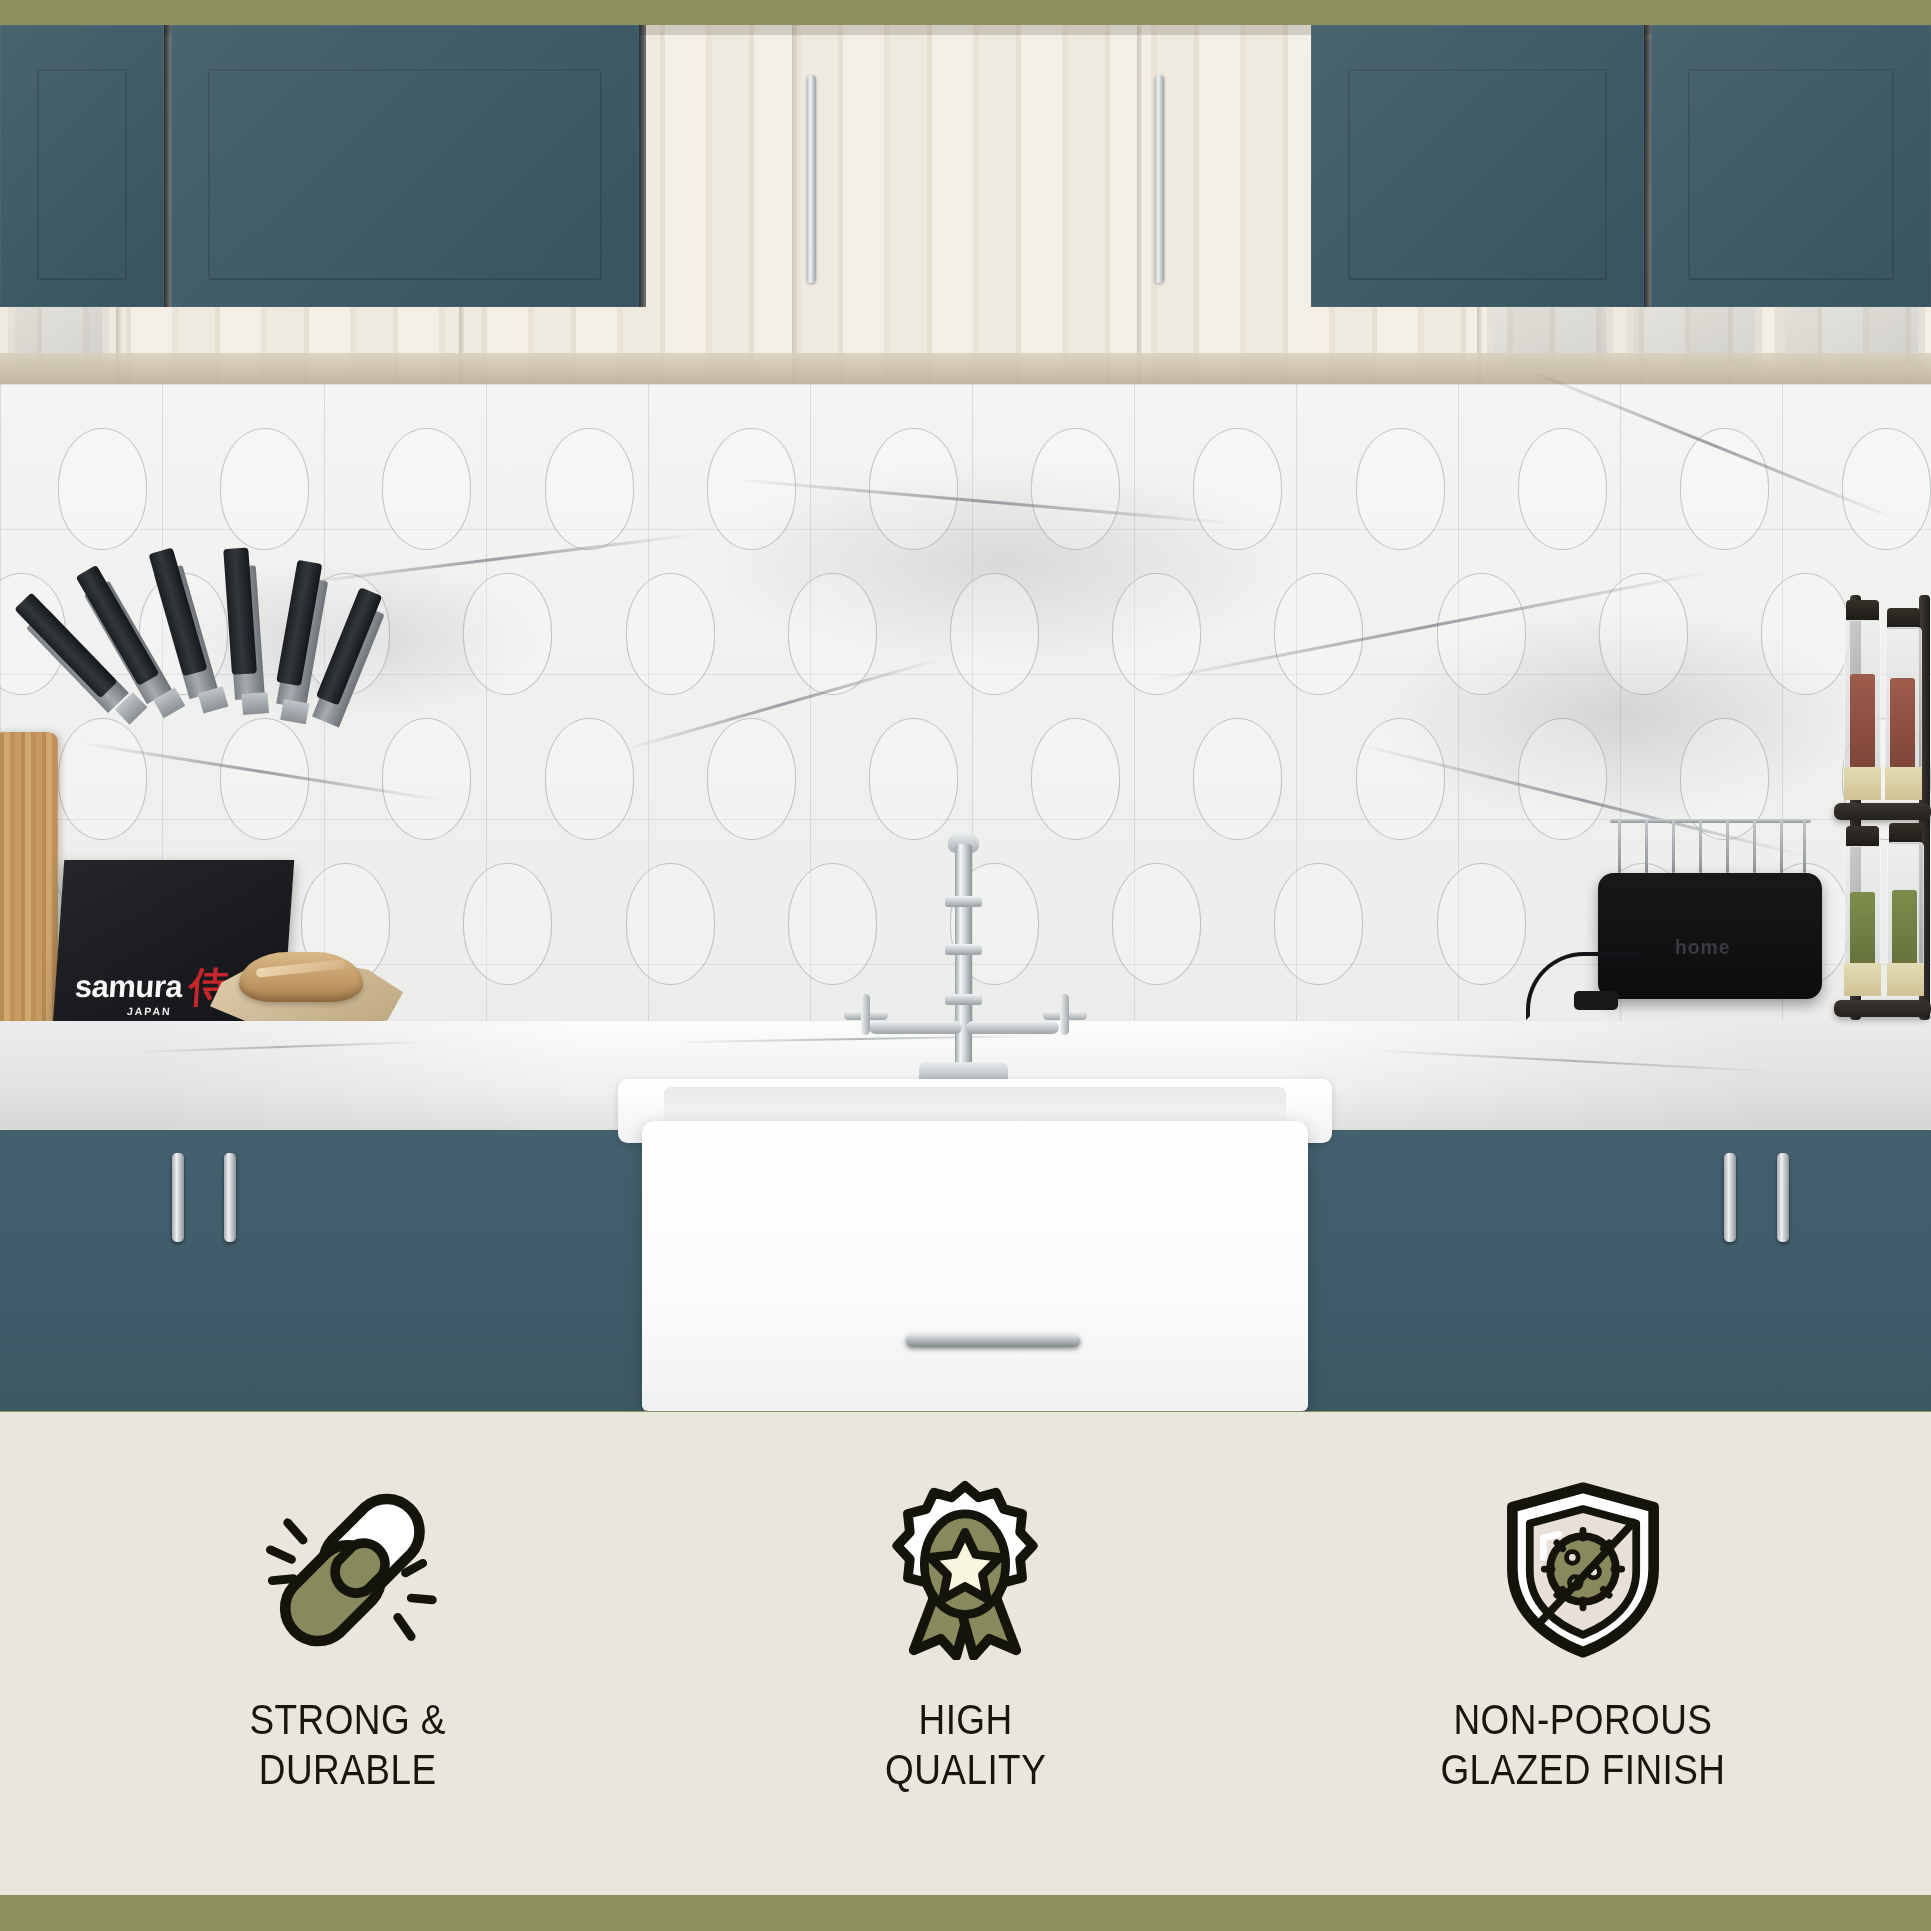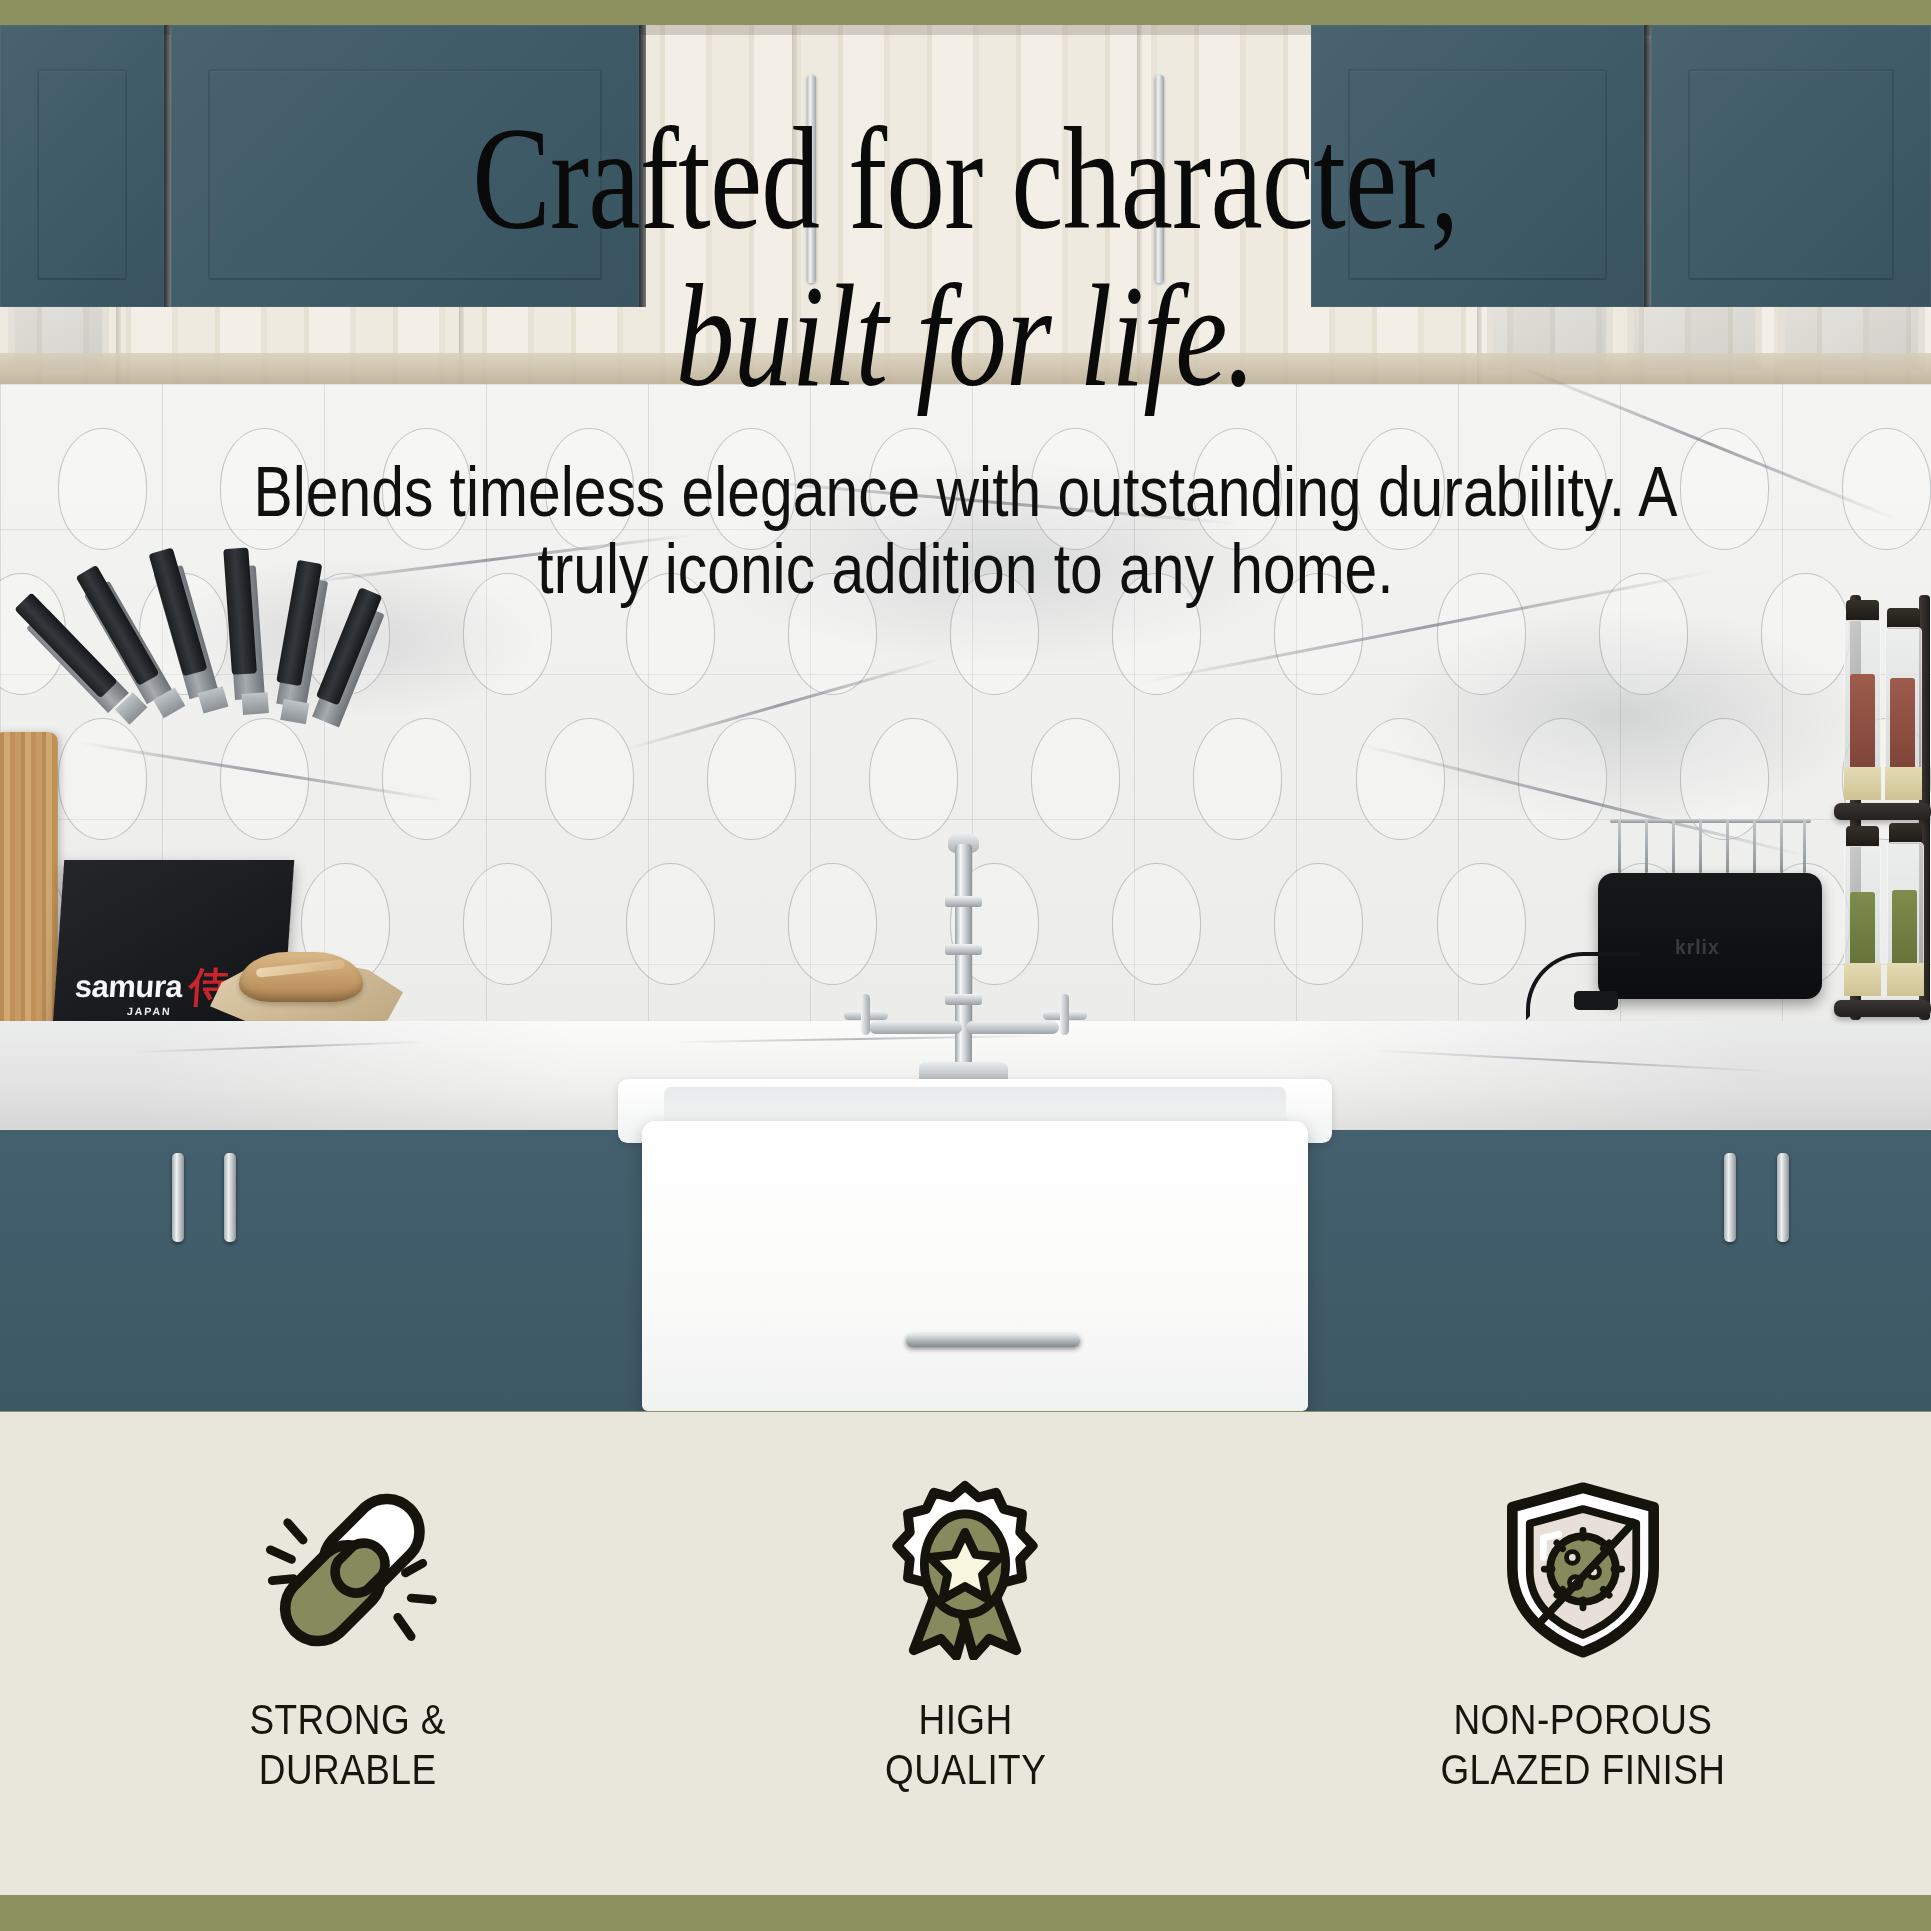--- a/index.html
+++ b/index.html
@@ -555,21 +555,21 @@
       <div class="rack-wire" style="left:7.7px"></div>
       <div class="rack-wire" style="left:35px"></div>
       <div class="rack-wire" style="left:62px"></div>
       <div class="rack-wire" style="left:89px"></div>
       <div class="rack-wire" style="left:116px"></div>
       <div class="rack-wire" style="left:143px"></div>
       <div class="rack-wire" style="left:170px"></div>
       <div class="rack-wire" style="left:193px"></div>
     </div>
     <div class="toaster"></div>
-    <div class="toaster-logo">krlix</div>
+    <div class="toaster-logo">home</div>
     <div class="cord"></div>
     <div class="plug"></div>
 
     <div>
       <div class="rack-post" style="left:1850px;top:570px;height:425px"></div>
       <div class="rack-post" style="left:1919px;top:570px;height:425px"></div>
       <div class="rack-shelf" style="left:1834px;top:778px;width:97px;height:17.4px"></div>
       <div class="rack-shelf" style="left:1834px;top:975px;width:97px;height:17.4px"></div>
       <div class="jar-lid" style="left:1846px;top:575px;width:33px;height:21px"></div>
       <div class="jar" style="left:1844px;top:595px;width:37px;height:154px"></div>
@@ -600,25 +600,20 @@
     <div class="pull" style="left:172px;top:1128px;height:89px"></div>
     <div class="pull" style="left:224px;top:1128px;height:89px"></div>
     <div class="pull" style="left:1724px;top:1128px;height:89px"></div>
     <div class="pull" style="left:1777px;top:1128px;height:89px"></div>
 
     <div class="sink-rim"></div>
     <div class="sink-inner"></div>
     <div class="sink-apron"></div>
     <div class="pull-h" style="left:906px;top:1309px;width:174px"></div>
 
-    <div class="text-wrap">
-      <div class="headline-1">Crafted for character,</div>
-      <div class="headline-2">built for life.</div>
-      <div class="subhead">Blends timeless elegance with outstanding durability. A truly iconic addition to any home.</div>
-    </div>
   </div>
 
   <div class="features">
 
     <div class="feature">
       <div class="feature-icon">
         <svg width="193" height="180" viewBox="0 0 200 186">
           <g fill="none" stroke="#14140D" stroke-width="9" stroke-linecap="round">
             <line x1="38" y1="44" x2="54" y2="62"></line>
             <line x1="20" y1="72" x2="42" y2="82"></line>

